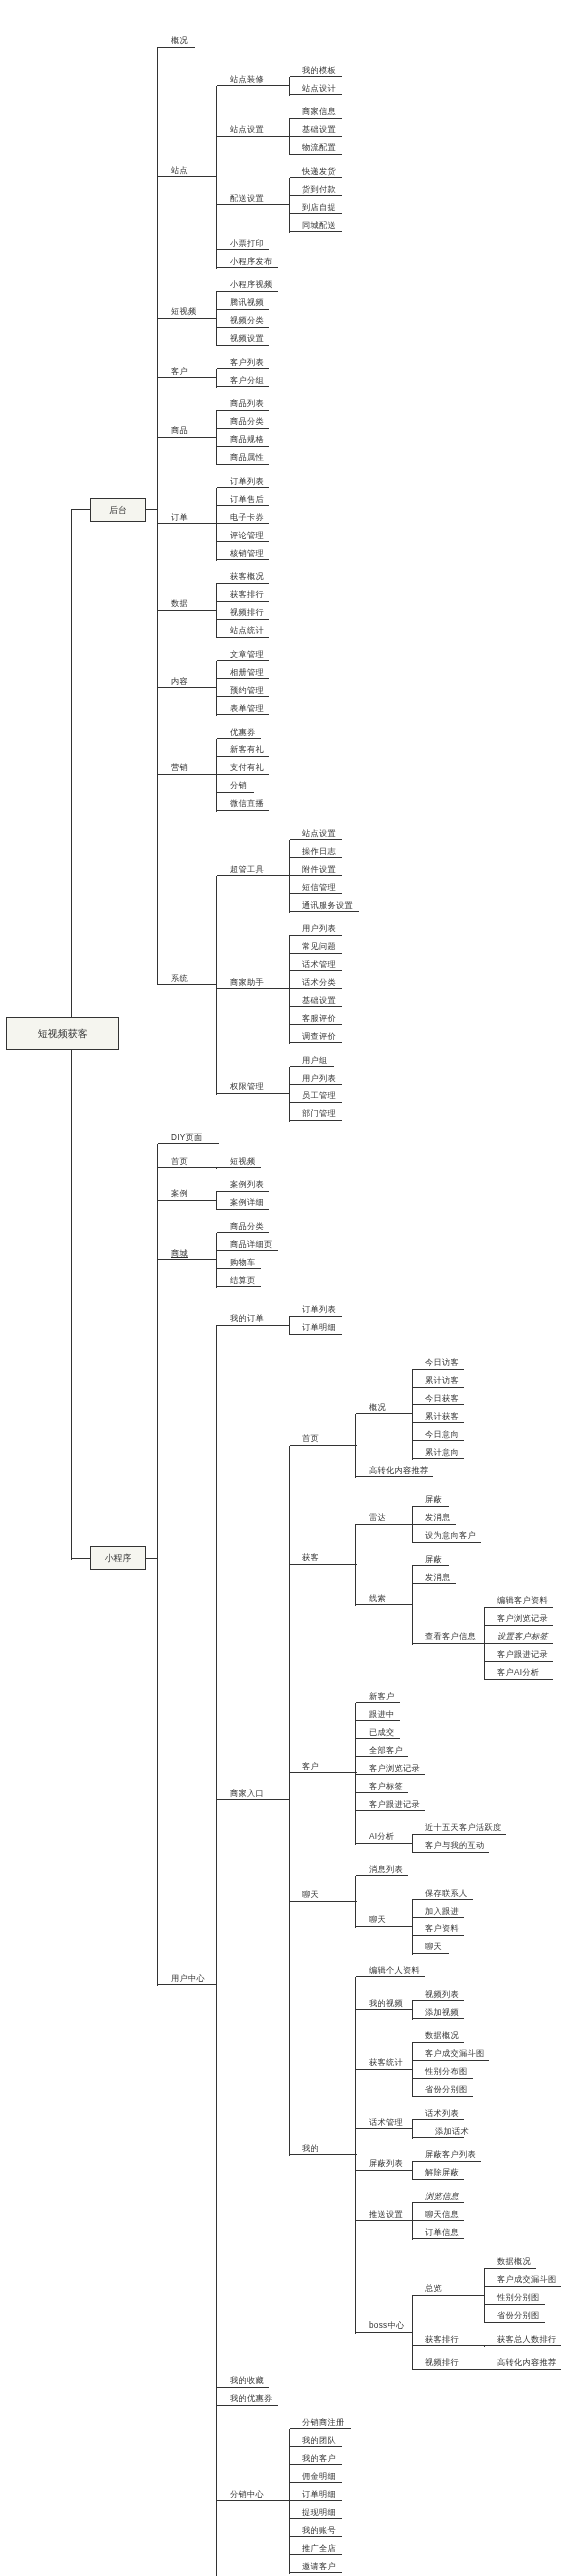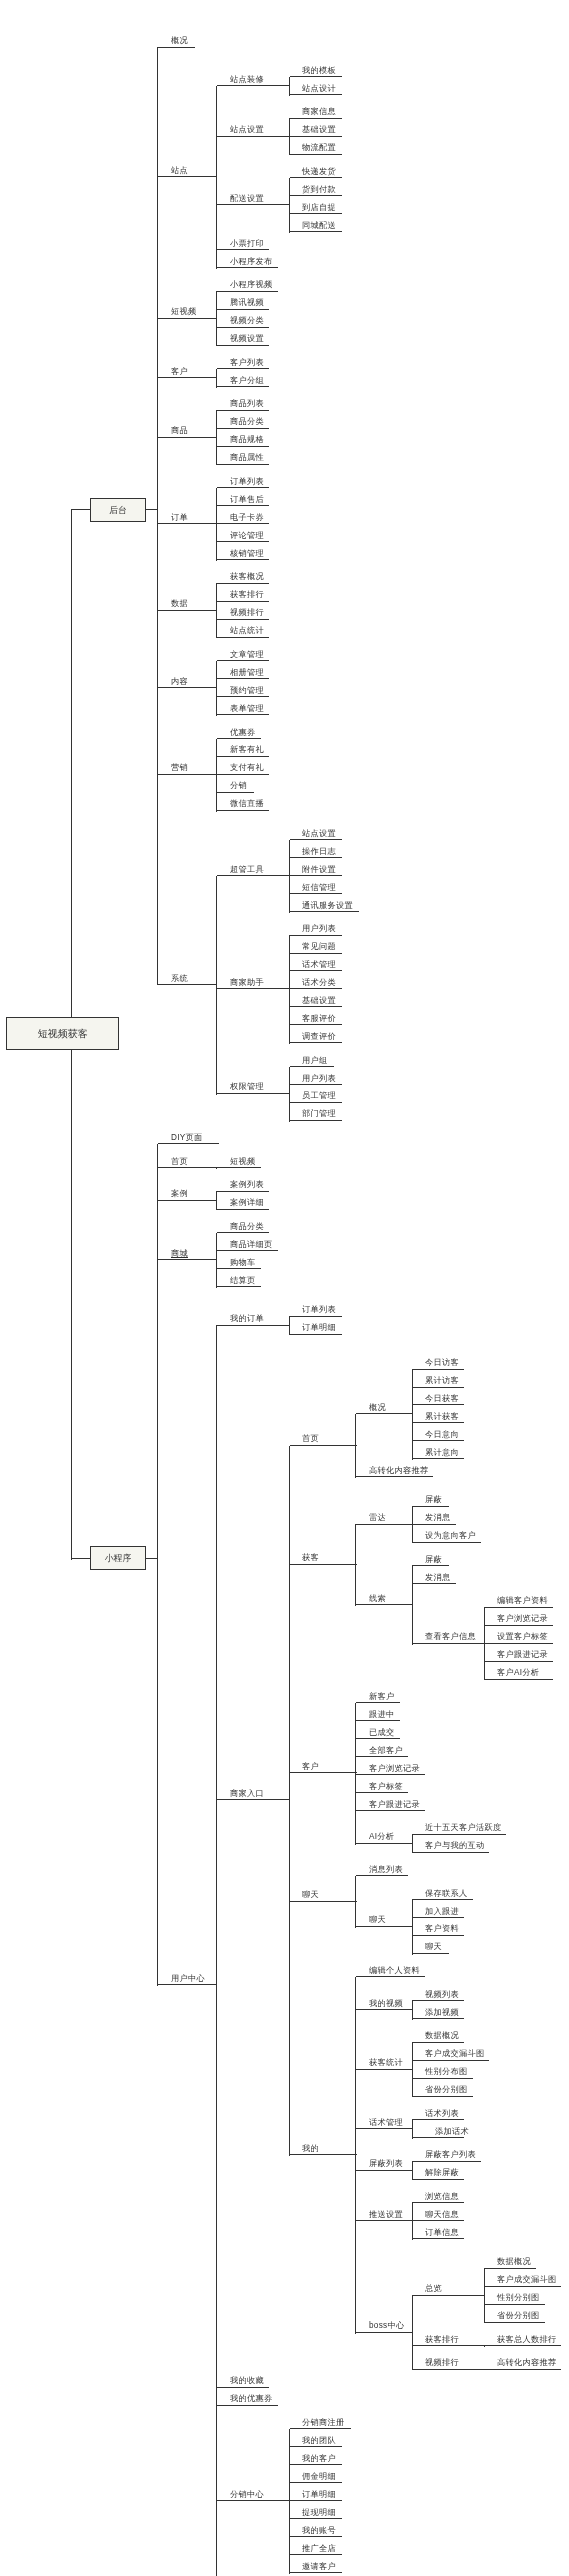--- a/index.html
+++ b/index.html
@@ -296,21 +296,21 @@
     <div class="cline" style="left: 412px; top: 1565px; width: 37px; height: 1.3px; background: rgb(51, 51, 51);"></div>
     <div class="node-label" style="left: 425px; top: 1572px;">发消息</div>
     <div class="cline" style="left: 412px; top: 1583px; width: 44px; height: 1.3px; background: rgb(51, 51, 51);"></div>
     <div class="node-label" style="left: 425px; top: 1631px;">查看客户信息</div>
     <div class="cline" style="left: 484px; top: 1607px; width: 1.3px; height: 73px; background: rgb(51, 51, 51);"></div>
     <div class="cline" style="left: 412px; top: 1643px; width: 73px; height: 1.3px; background: rgb(51, 51, 51);"></div>
     <div class="node-label" style="left: 497px; top: 1595px;">编辑客户资料</div>
     <div class="cline" style="left: 484px; top: 1607px; width: 69px; height: 1.3px; background: rgb(51, 51, 51);"></div>
     <div class="node-label" style="left: 497px; top: 1613px;">客户浏览记录</div>
     <div class="cline" style="left: 484px; top: 1625px; width: 69px; height: 1.3px; background: rgb(51, 51, 51);"></div>
-    <div class="node-label" style="left: 497px; top: 1631px;">设置客户标签</div>
+    <div class="node-label" style="left: 497px; top: 1631px; font-style: italic;">设置客户标签</div>
     <div class="cline" style="left: 484px; top: 1643px; width: 69px; height: 1.3px; background: rgb(51, 51, 51);"></div>
     <div class="node-label" style="left: 497px; top: 1649px;">客户跟进记录</div>
     <div class="cline" style="left: 484px; top: 1661px; width: 69px; height: 1.3px; background: rgb(51, 51, 51);"></div>
     <div class="node-label" style="left: 497px; top: 1667px;">客户AI分析</div>
     <div class="cline" style="left: 484px; top: 1679px; width: 69px; height: 1.3px; background: rgb(51, 51, 51);"></div>
     <div class="node-label" style="left: 302px; top: 1761px;">客户</div>
     <div class="cline" style="left: 355px; top: 1703px; width: 1.3px; height: 142px; background: rgb(51, 51, 51);"></div>
     <div class="cline" style="left: 290px; top: 1772px; width: 67px; height: 1.3px; background: rgb(51, 51, 51);"></div>
     <div class="node-label" style="left: 369px; top: 1691px;">新客户</div>
     <div class="cline" style="left: 356px; top: 1702px; width: 44px; height: 1.3px; background: rgb(51, 51, 51);"></div>
@@ -382,21 +382,21 @@
     <div class="node-label" style="left: 369px; top: 2158px;">屏蔽列表</div>
     <div class="cline" style="left: 412px; top: 2161px; width: 1.3px; height: 19px; background: rgb(51, 51, 51);"></div>
     <div class="cline" style="left: 356px; top: 2170px; width: 57px; height: 1.3px; background: rgb(51, 51, 51);"></div>
     <div class="node-label" style="left: 425px; top: 2149px;">屏蔽客户列表</div>
     <div class="cline" style="left: 412px; top: 2161px; width: 69px; height: 1.3px; background: rgb(51, 51, 51);"></div>
     <div class="node-label" style="left: 425px; top: 2167px;">解除屏蔽</div>
     <div class="cline" style="left: 412px; top: 2179px; width: 52px; height: 1.3px; background: rgb(51, 51, 51);"></div>
     <div class="node-label" style="left: 369px; top: 2209px;">推送设置</div>
     <div class="cline" style="left: 412px; top: 2203px; width: 1.3px; height: 37px; background: rgb(51, 51, 51);"></div>
     <div class="cline" style="left: 356px; top: 2220px; width: 57px; height: 1.3px; background: rgb(51, 51, 51);"></div>
-    <div class="node-label" style="left: 425px; top: 2191px;">浏览信息</div>
+    <div class="node-label" style="left: 425px; top: 2191px; font-style: italic;">浏览信息</div>
     <div class="cline" style="left: 412px; top: 2202px; width: 52px; height: 1.3px; background: rgb(51, 51, 51);"></div>
     <div class="node-label" style="left: 425px; top: 2209px;">聊天信息</div>
     <div class="cline" style="left: 412px; top: 2220px; width: 52px; height: 1.3px; background: rgb(51, 51, 51);"></div>
     <div class="node-label" style="left: 425px; top: 2227px;">订单信息</div>
     <div class="cline" style="left: 412px; top: 2238px; width: 52px; height: 1.3px; background: rgb(51, 51, 51);"></div>
     <div class="node-label" style="left: 369px; top: 2320px;">boss中心</div>
     <div class="cline" style="left: 412px; top: 2295px; width: 1.3px; height: 75px; background: rgb(51, 51, 51);"></div>
     <div class="cline" style="left: 356px; top: 2332px; width: 57px; height: 1.3px; background: rgb(51, 51, 51);"></div>
     <div class="node-label" style="left: 425px; top: 2283px;">总览</div>
     <div class="cline" style="left: 484px; top: 2268px; width: 1.3px; height: 55px; background: rgb(51, 51, 51);"></div>

